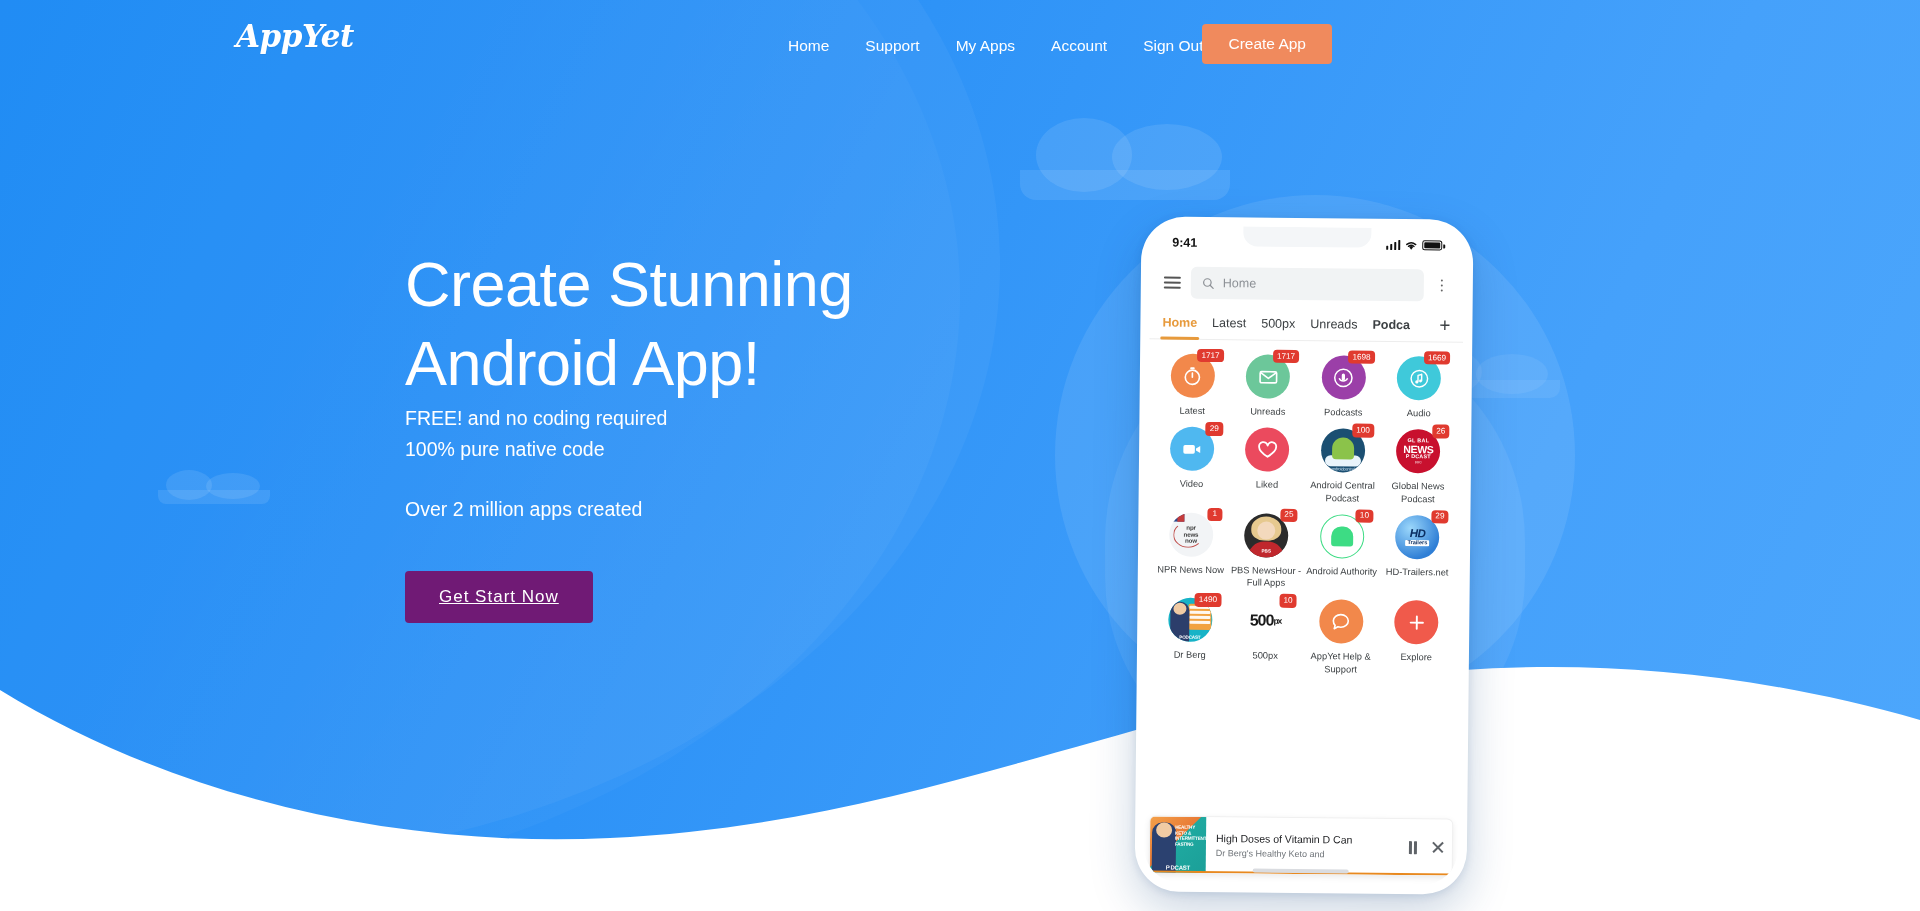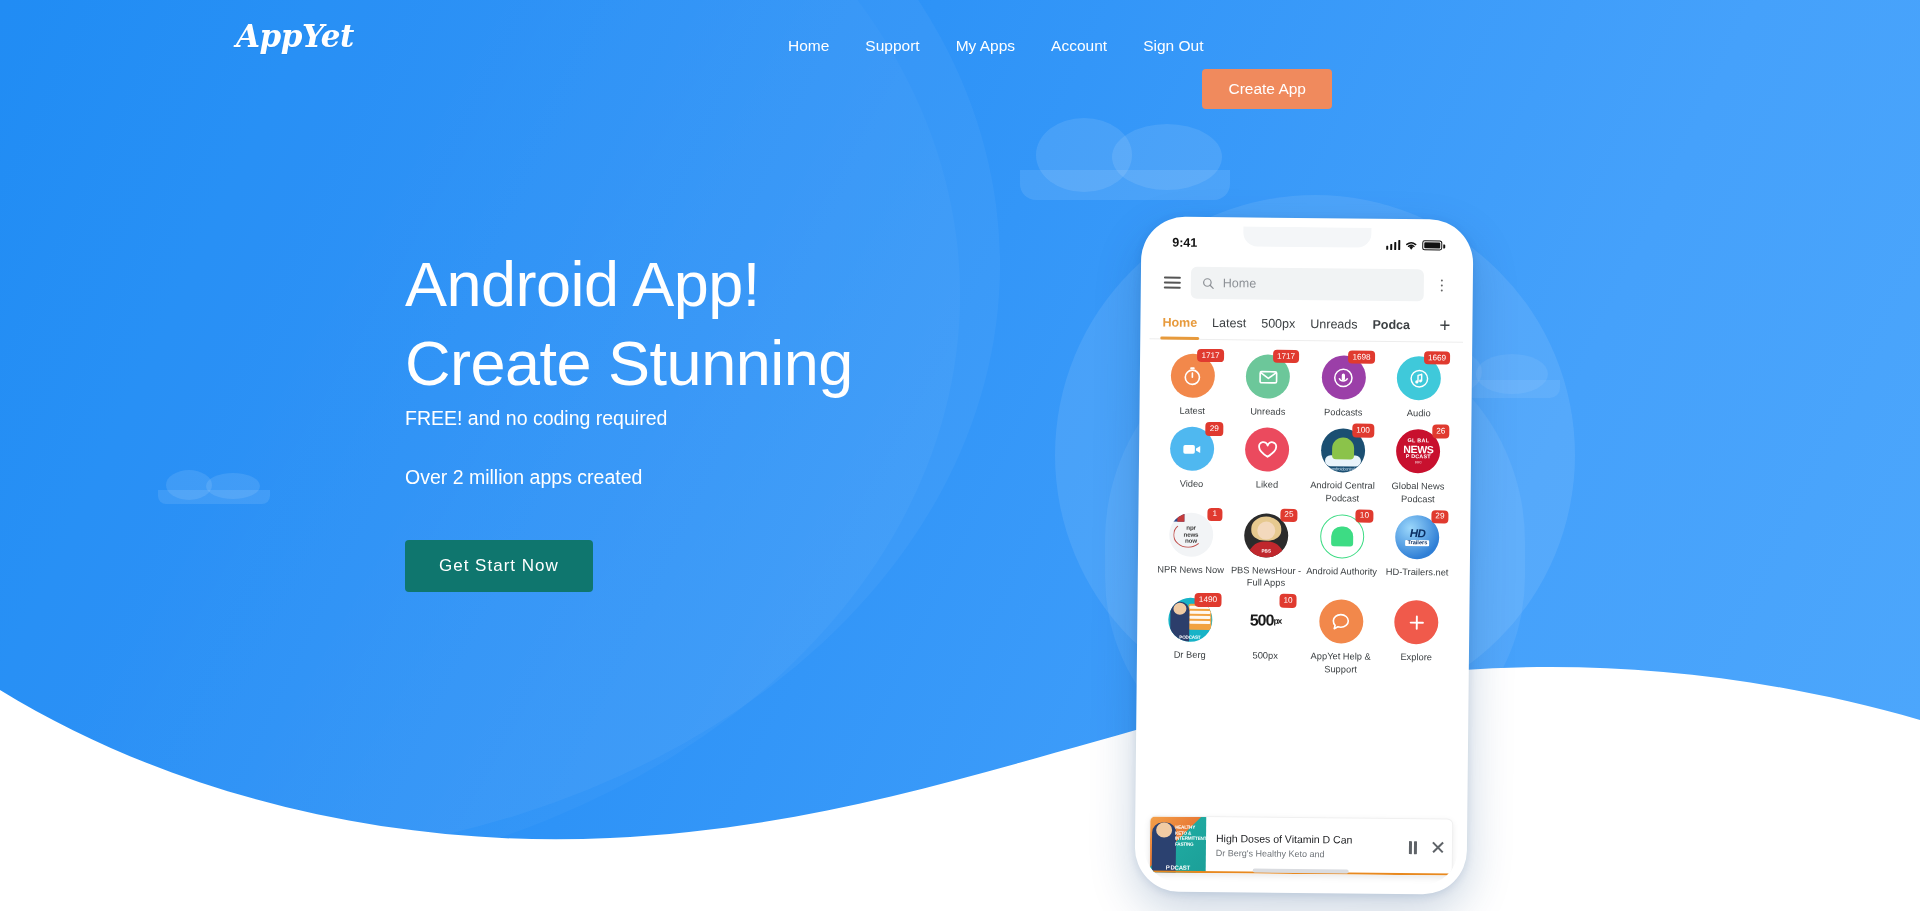--- a/index.html
+++ b/index.html
@@ -105,21 +105,20 @@
   .btn-create {
     position: absolute; right: 212px; top: 24px;
     background: #F08A5D;
     color: #ffffff;
     border: none;
     border-radius: 4px;
     padding: 11px 26px;
     font-size: 15.5px;
     font-family: "Liberation Sans", sans-serif;
     cursor: pointer;
-    margin-top: 45px;
   }
 
   
   .hero-copy { position: absolute; left: 405px; top: 245px; z-index: 10; }
   .hero-title {
     color: #ffffff;
     font-size: 63px;
     line-height: 1.25;
     font-weight: 400;
     letter-spacing: -0.5px;
@@ -345,30 +344,31 @@
         <a href="#">Support</a>
         <a href="#">My Apps</a>
         <a href="#">Account</a>
         <a href="#">Sign Out</a>
       </nav>
     <button class="btn-create" style="background: rgb(240, 138, 93);">Create App</button>
   </div>
 
   <div class="hero-copy">
     <h1 class="hero-title">
+      <div>Create Stunning</div>
       <div>Android App!</div>
-      <div>Create Stunning</div>
     </h1>
     <div class="hero-sub">
       <div>FREE! and no coding required</div>
+      <div>100% pure native code</div>
     </div>
     <div class="hero-sub hero-sub2">
       <div>Over 2 million apps created</div>
     </div>
-    <button class="btn-start" style="background: #0f766e;">Get Start Now</button>
+    <button class="btn-start" style="background: #701a75; text-decoration: underline;">Get Start Now</button>
   </div>
 
   <div class="phone">
     <div class="phone-inner">
       <div class="notch"></div>
 
       <div class="statusbar">
         <span>9:41</span>
         <span class="status-icons">
           <span class="sig">

